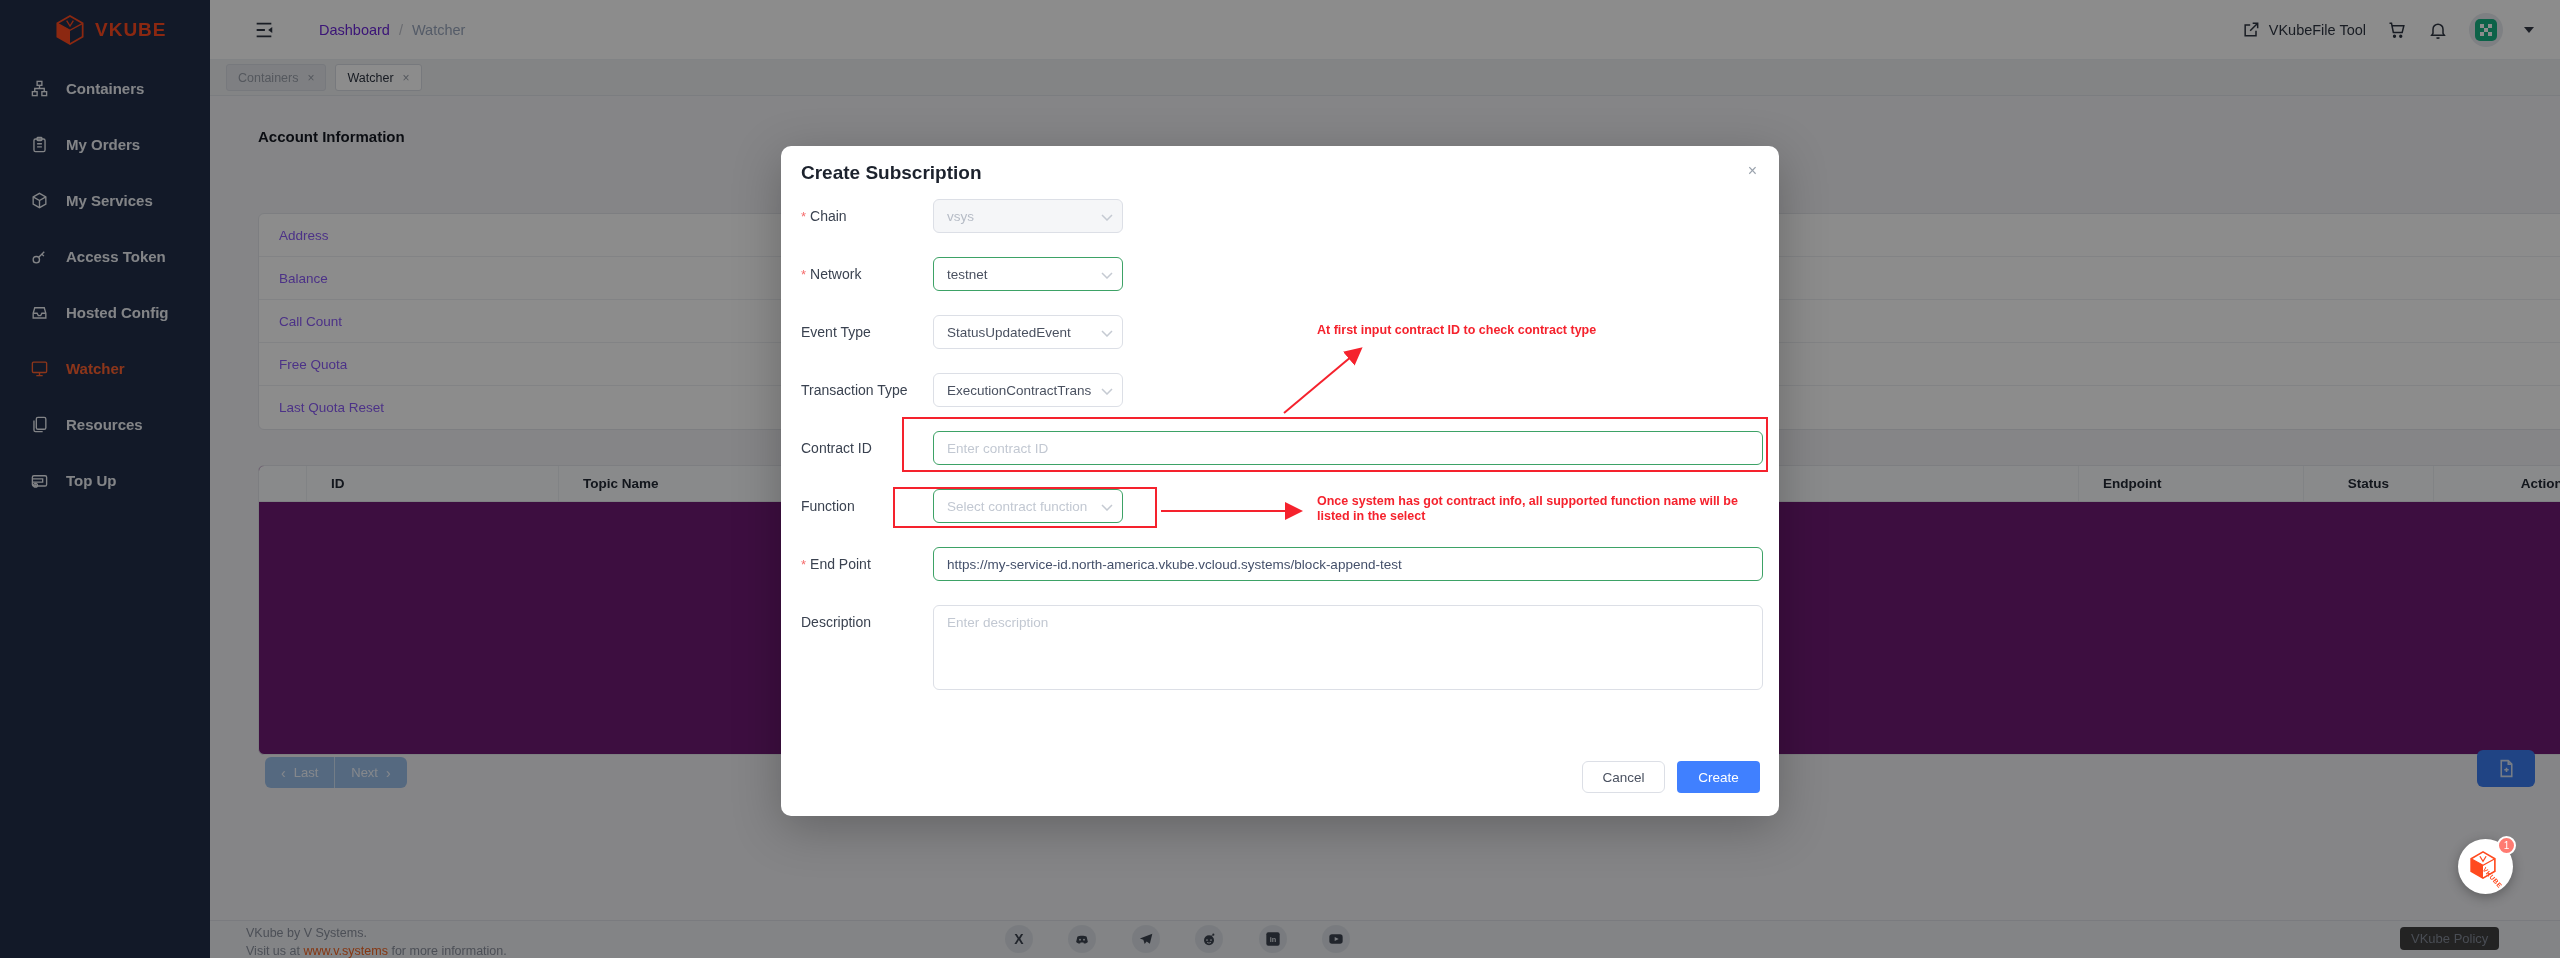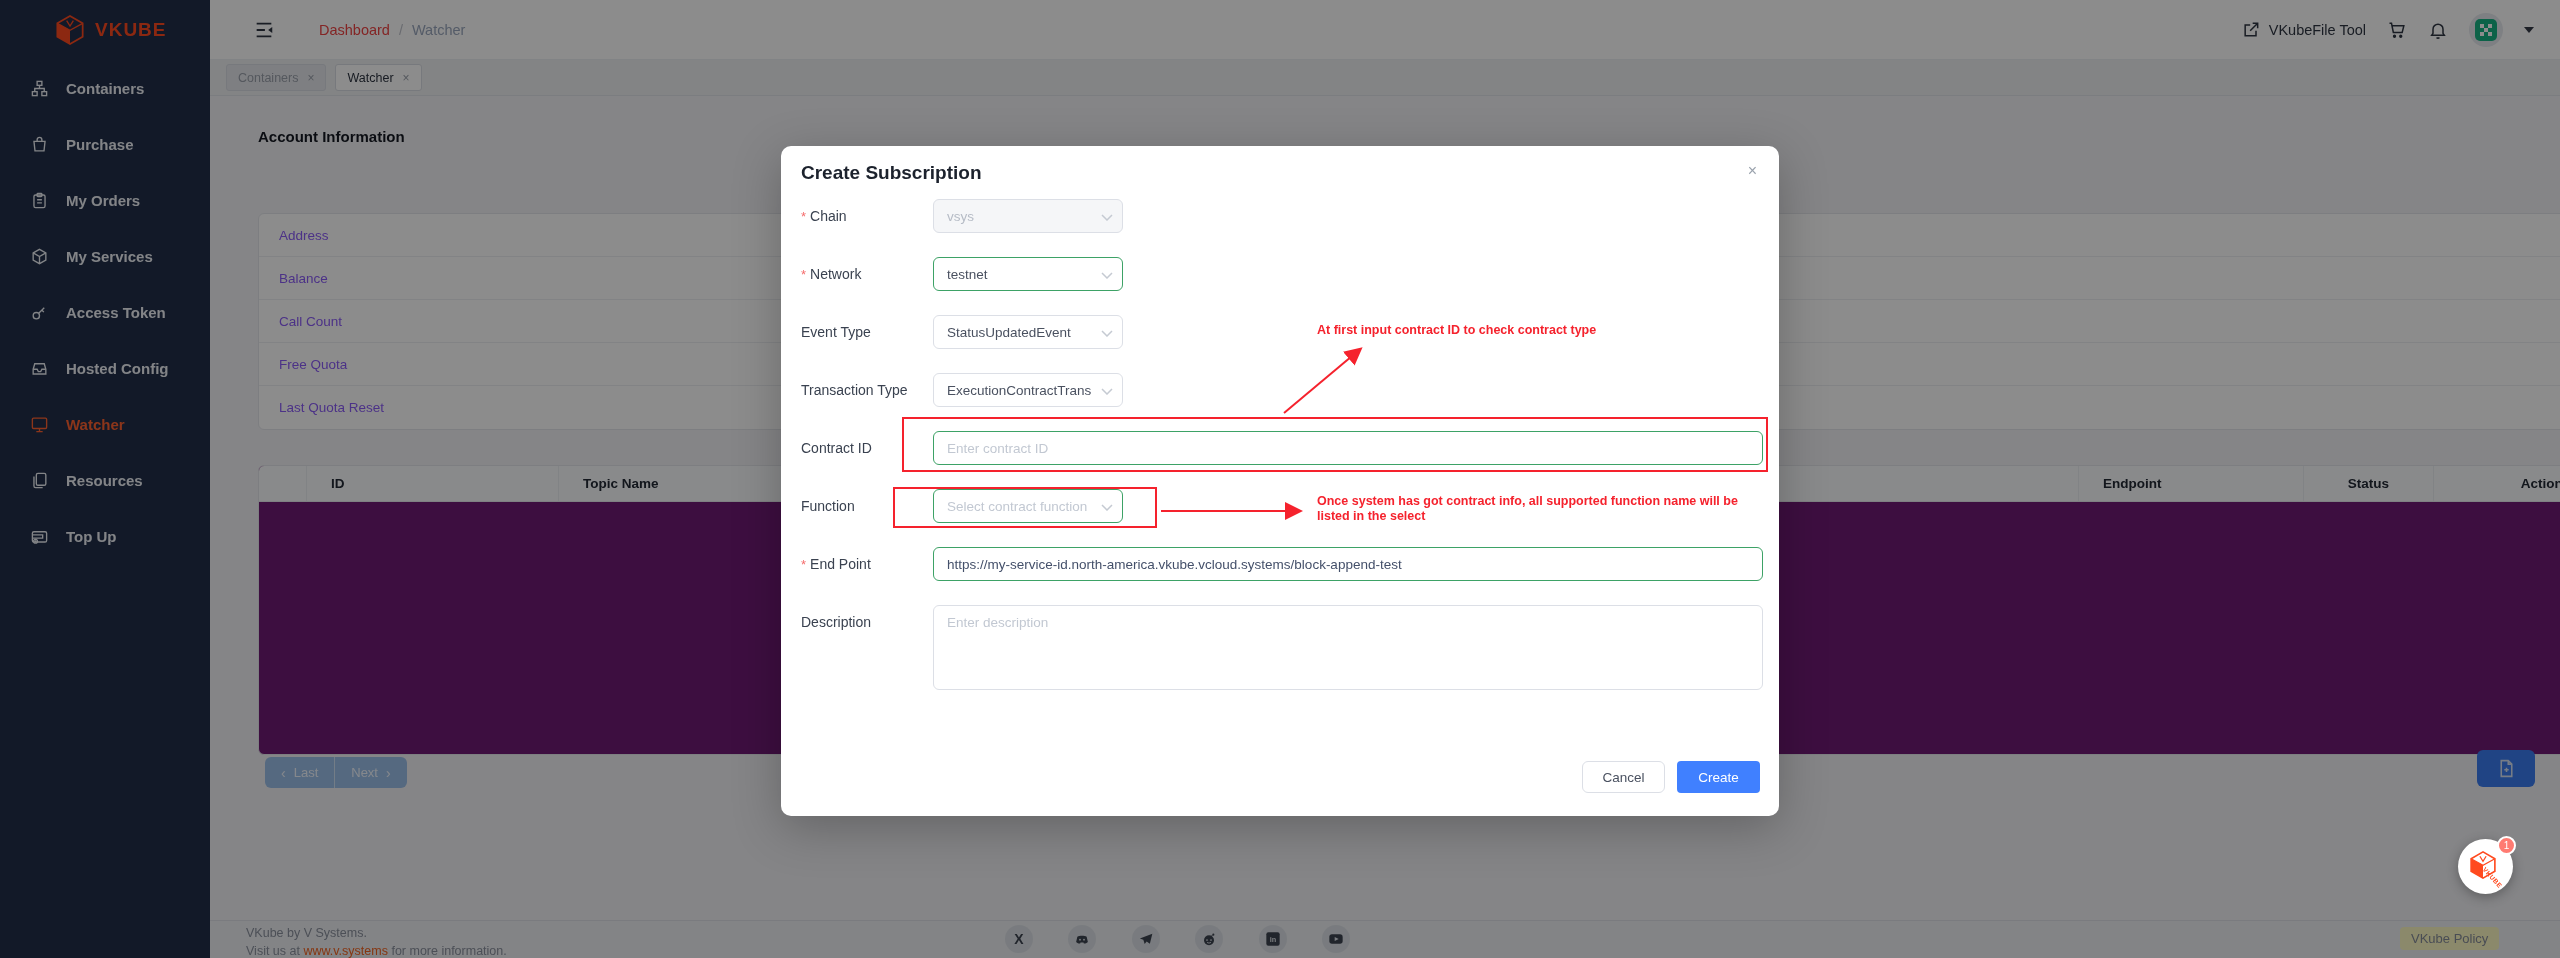--- a/index.html
+++ b/index.html
@@ -12,21 +12,21 @@
   .logo-text { color:#ff4a1f; font-size:19px; font-weight:800; letter-spacing:1px; }
   .nav { position:absolute; top:60px; left:0; right:0; }
   .nav-item { display:flex; align-items:center; gap:17px; height:56px; padding-left:30px; color:#eef1f6; font-size:15px; font-weight:600; cursor:pointer; }
   .nav-item .nico { width:19px; height:19px; flex:none; }
   .nav-item.active { color:#ff6230; }
 
   
   .topbar { position:absolute; left:210px; top:0; width:2350px; height:60px; background:#ffffff; border-bottom:1px solid #eceef2; display:flex; align-items:center; z-index:5; }
   .hamburger { margin-left:43px; width:22px; height:22px; cursor:pointer; }
   .breadcrumb { margin-left:44px; font-size:14.5px; display:flex; gap:9px; align-items:center; }
-  .bc-a { color:#ef4444; cursor:pointer; }
+  .bc-a { color:#6d28d9; cursor:pointer; }
   .bc-sep { color:#c0c4cc; }
   .bc-b { color:#9aa7bd; }
   .top-right { margin-left:auto; display:flex; align-items:center; gap:21px; padding-right:26px; }
   .tool-link { display:flex; align-items:center; gap:8px; color:#2f3642; font-size:14.5px; cursor:pointer; }
   .tico { width:20px; height:20px; }
   .avatar { width:34px; height:34px; border-radius:50%; background:#e6e9ef; display:flex; align-items:center; justify-content:center; cursor:pointer; }
   .caret { width:0; height:0; border-left:5px solid transparent; border-right:5px solid transparent; border-top:6px solid #343a46; cursor:pointer; }
 
   
   .tabstrip { position:absolute; left:210px; top:60px; width:2350px; height:36px; background:#eef0f3; border-bottom:1px solid #e1e4e9; display:flex; align-items:center; padding-left:16px; gap:9px; z-index:5; }
@@ -58,21 +58,21 @@
   .doc-btn { position:absolute; left:2255px; top:654px; width:58px; height:37px; background:#3b7cf0; border:none; border-radius:6px; display:flex; align-items:center; justify-content:center; cursor:pointer; }
 
   
   .footer { position:absolute; left:210px; top:920px; width:2350px; height:38px; background:#eef0f4; border-top:1px solid #dee1e7; font-size:12.5px; color:#8b919e; }
   .f-line1 { position:absolute; left:36px; top:5px; }
   .f-line2 { position:absolute; left:36px; top:23px; }
   .f-link { color:#f26422; cursor:pointer; }
   .socials { position:absolute; left:795px; top:4px; width:345px; display:flex; justify-content:space-between; }
   .soc { width:28px; height:28px; border-radius:50%; background:#dde1e7; display:flex; align-items:center; justify-content:center; cursor:pointer; color:#3d4450; font-weight:800; font-size:14px; }
   .soc svg { width:16px; height:16px; }
-  .policy { position:absolute; left:2190px; top:6px; background:#fef9c3; border-radius:4px; padding:4px 11px; font-size:13px; color:#858c99; cursor:pointer; }
+  .policy { position:absolute; left:2190px; top:6px; background:#404040; border-radius:4px; padding:4px 11px; font-size:13px; color:#858c99; cursor:pointer; }
 
   
   .mask { position:absolute; inset:0; background:rgba(0,0,0,0.45); z-index:40; }
   .modal { position:absolute; left:781px; top:146px; width:998px; height:670px; background:#fff; border-radius:10px; z-index:50; box-shadow:0 12px 48px rgba(0,0,0,0.25); }
   .m-title { position:absolute; left:20px; top:16px; font-size:19px; font-weight:700; color:#1c222d; }
   .m-close { position:absolute; right:22px; top:16px; font-size:16px; color:#9aa2ad; cursor:pointer; background:none; border:none; }
   .frow { position:absolute; left:20px; display:flex; align-items:center; }
   .flabel { width:132px; font-size:14px; color:#3a4250; display:flex; align-items:center; gap:4px; }
   .req { color:#f56c6c; font-size:13px; }
   .sel { width:190px; height:34px; border:1px solid #dcdfe6; border-radius:6px; display:flex; align-items:center; padding:0 26px 0 13px; font-size:13.5px; color:#4a5160; position:relative; background:#fff; cursor:pointer; }
@@ -264,26 +264,20 @@
   </div>
   <nav class="nav">
     <div class="nav-item">
         <svg class="nico">
           <use href="#i-sitemap"></use>
         </svg>
         <span>Containers</span>
       </div>
     <div class="nav-item">
         <svg class="nico">
-          <use href="#i-bag"></use>
-        </svg>
-        <span>Purchase</span>
-      </div>
-    <div class="nav-item">
-        <svg class="nico">
           <use href="#i-clipboard"></use>
         </svg>
         <span>My Orders</span>
       </div>
     <div class="nav-item">
         <svg class="nico">
           <use href="#i-cube"></use>
         </svg>
         <span>My Services</span>
       </div>

